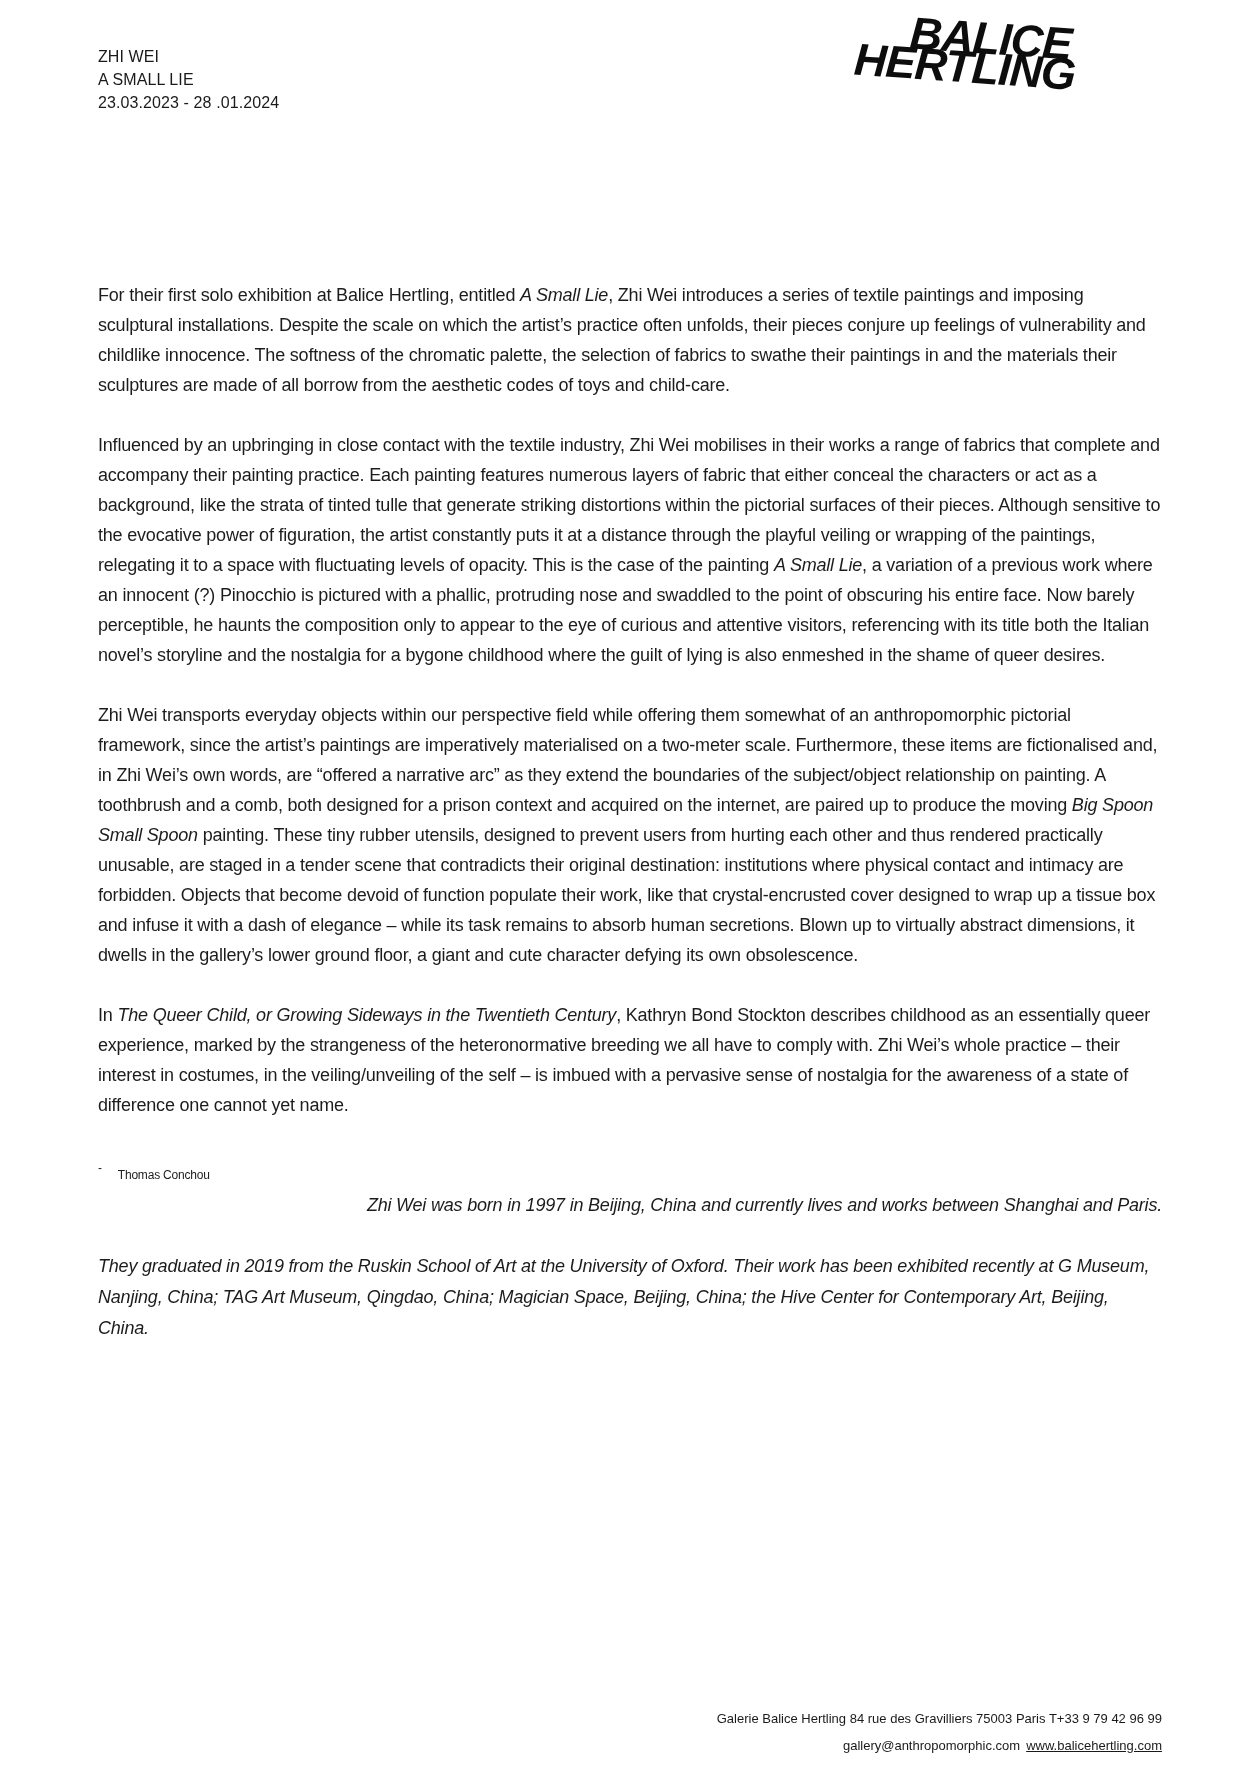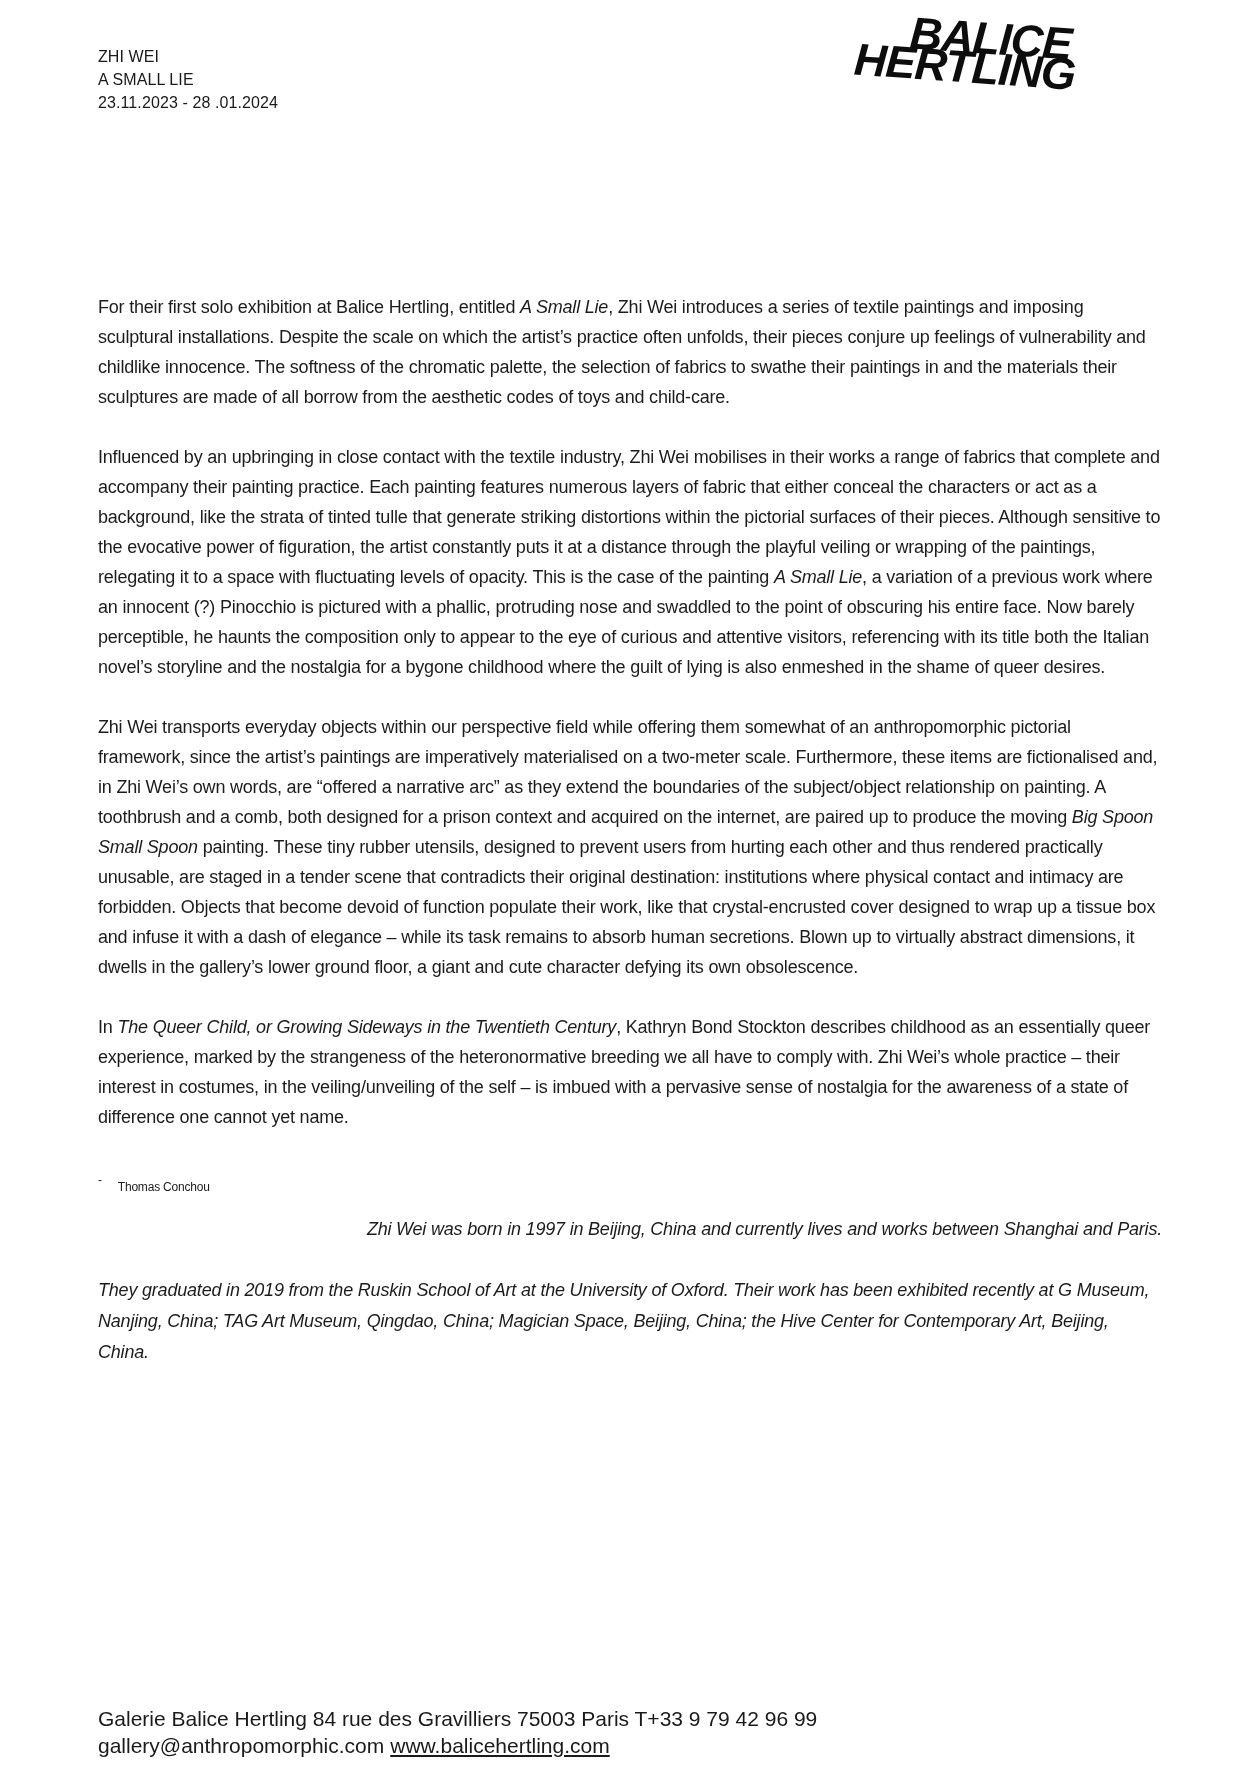--- a/index.html
+++ b/index.html
@@ -47,21 +47,21 @@
   .body-col {
     position: absolute;
     left: 98px;
     top: 280px;
     width: 1064px;
     font-size: 18px;
     line-height: 30px;
     letter-spacing: -0.2px;
     color: #1c1c1c;
   }
-  .body-col p { margin: 12px 0 30px 0; }
+  .body-col p { margin: 0 0 30px 0; }
   .body-col em { font-style: italic; }
 
   .signature {
     margin-top: 40px;
     font-size: 12px;
     line-height: 30px;
   }
   .sig-dash {
     display: inline-block;
     transform: translateY(-7px);
@@ -74,41 +74,41 @@
     margin: 0 0 31px 0;
   }
   .bio-first { margin-top: 66px; text-align: right; }
 
   
   .footer {
     position: absolute;
     left: 98px;
     top: 1705px;
     width: 1064px;
-    text-align: left;
-    font-size: 21px;
+    text-align: right;
+    font-size: 13px;
     line-height: 27px;
     color: #1a1a1a;
   }
   .site {
     margin-left: 6px;
     color: inherit;
     text-decoration: underline;
     cursor: pointer;
   }
 </style>
 </head>
 <body>
 
 <div class="page">
 
   <div class="meta">
     <div>ZHI WEI</div>
     <div>A SMALL LIE</div>
-    <div>23.11.2023 - 28 .01.2024</div>
+    <div>23.03.2023 - 28 .01.2024</div>
   </div>
 
   <div class="logo">
     <div class="l1">BALICE</div>
     <div class="l2">HERTLING</div>
   </div>
 
   <div class="body-col">
 
     <p><span>For their first solo exhibition at Balice Hertling, entitled </span><em>A Small Lie</em><span>, Zhi Wei introduces a series of textile paintings and imposing sculptural installations. Despite the scale on which the artist’s practice often unfolds, their pieces conjure up feelings of vulnerability and childlike innocence. The softness of the chromatic palette, the selection of fabrics to swathe their paintings in and the materials their sculptures are made of all borrow from the aesthetic codes of toys and child-care.</span></p>

